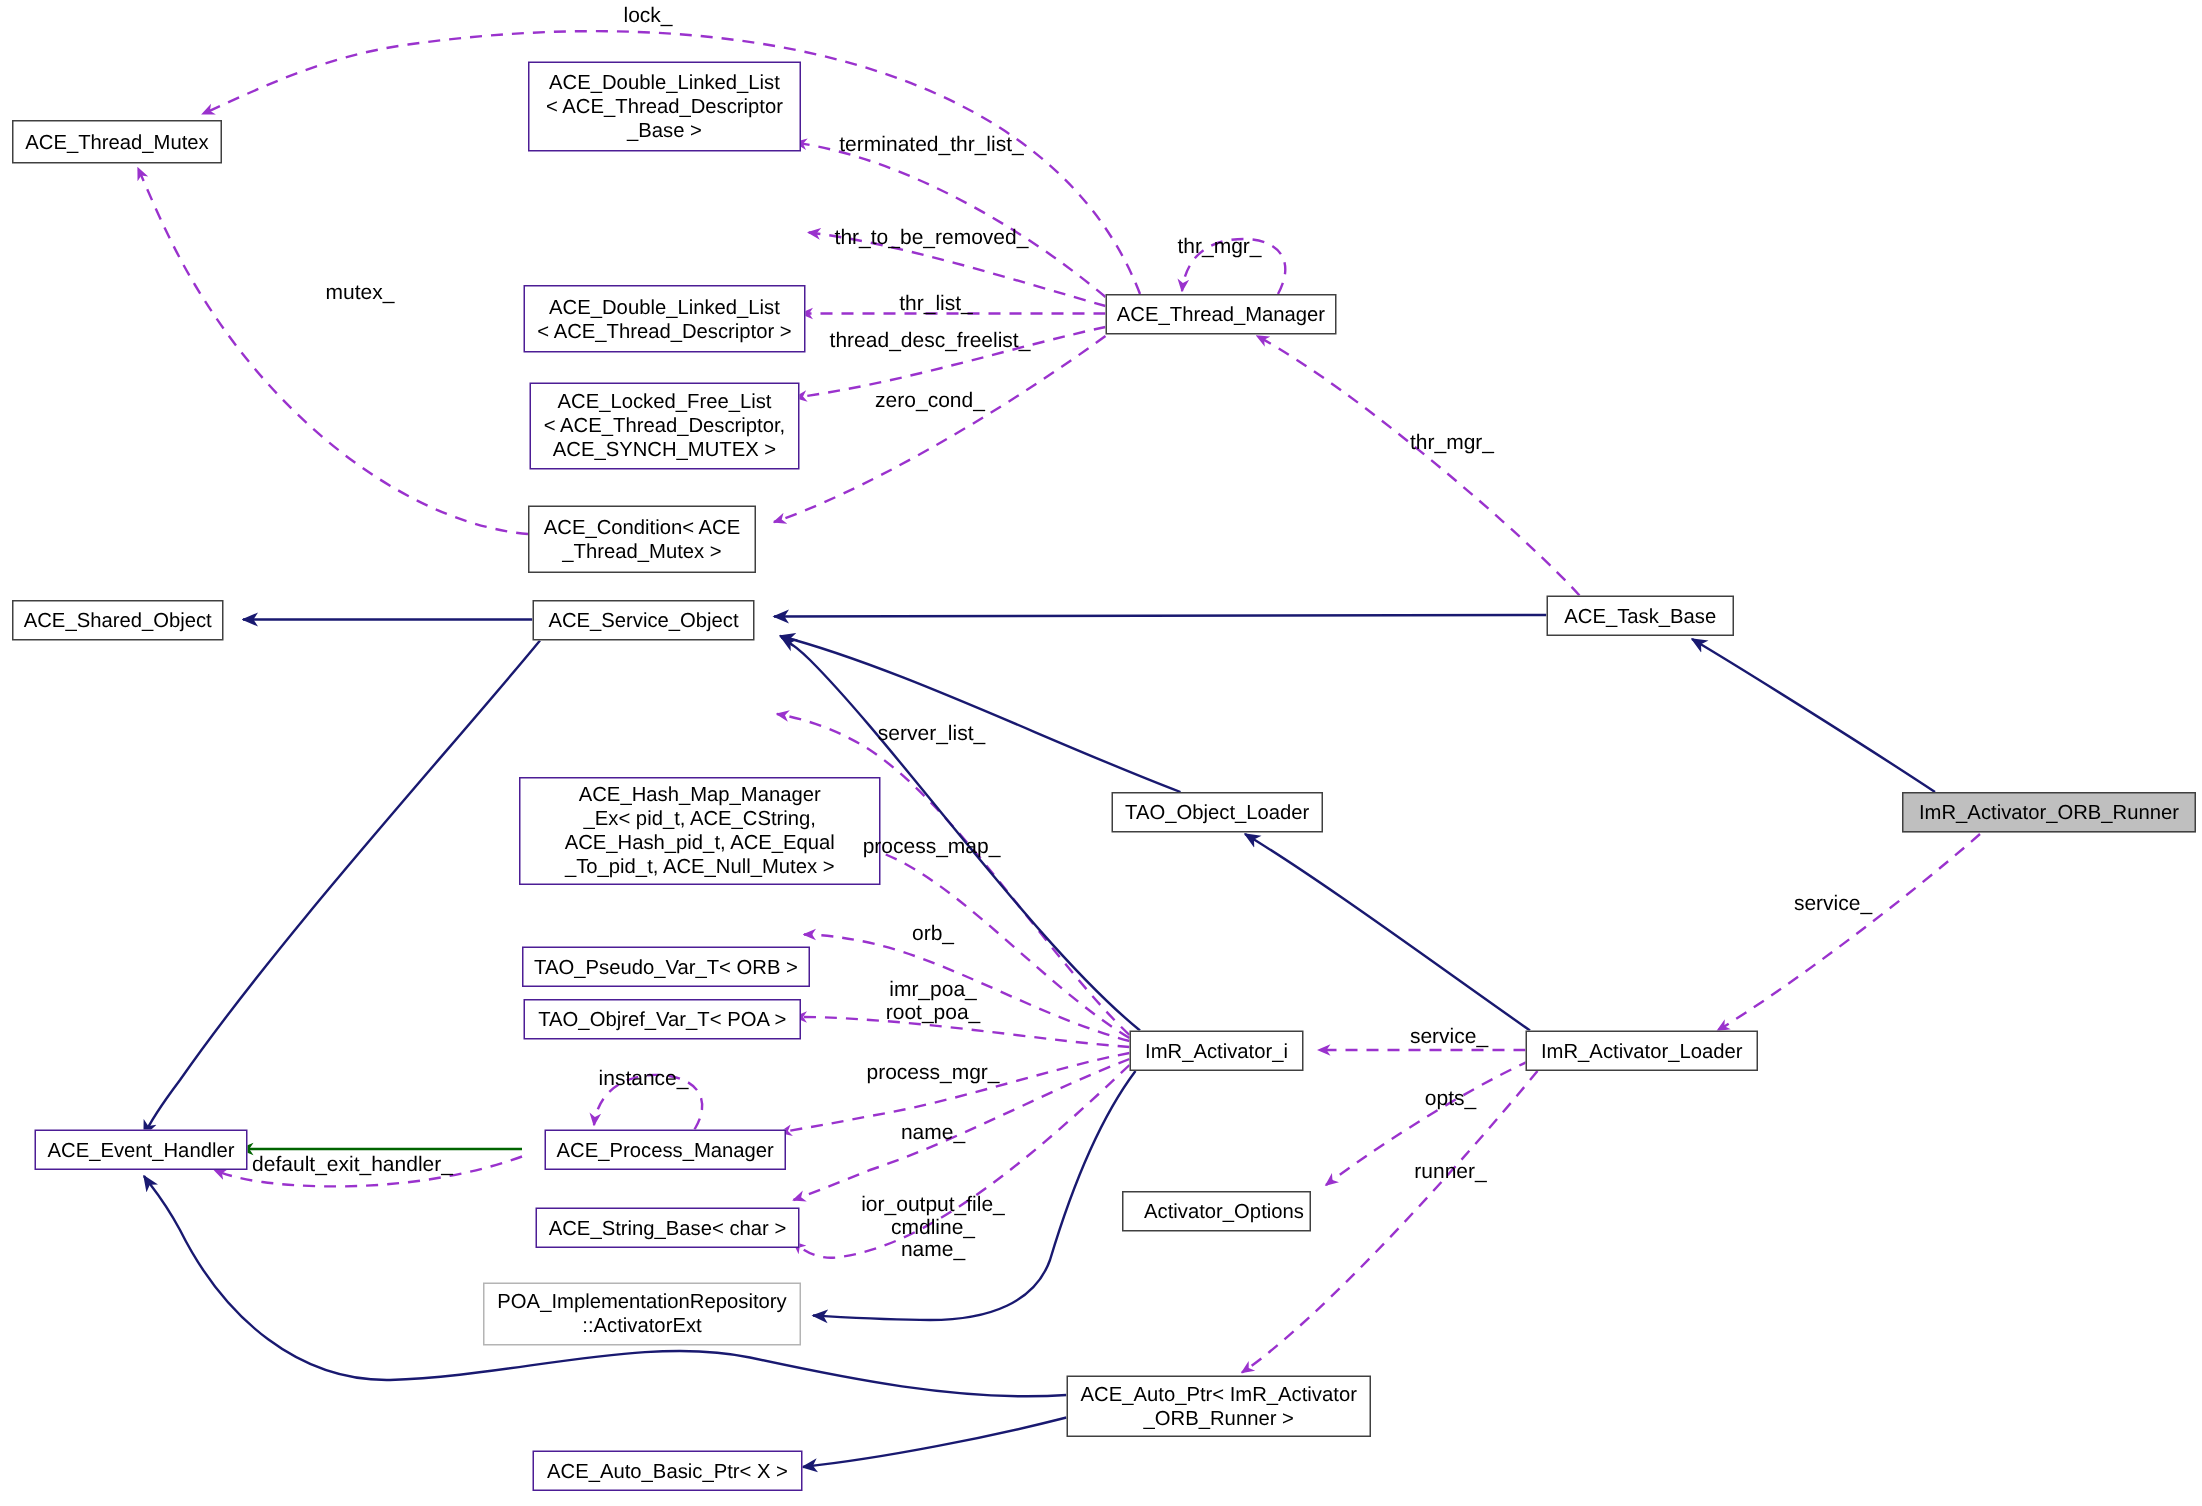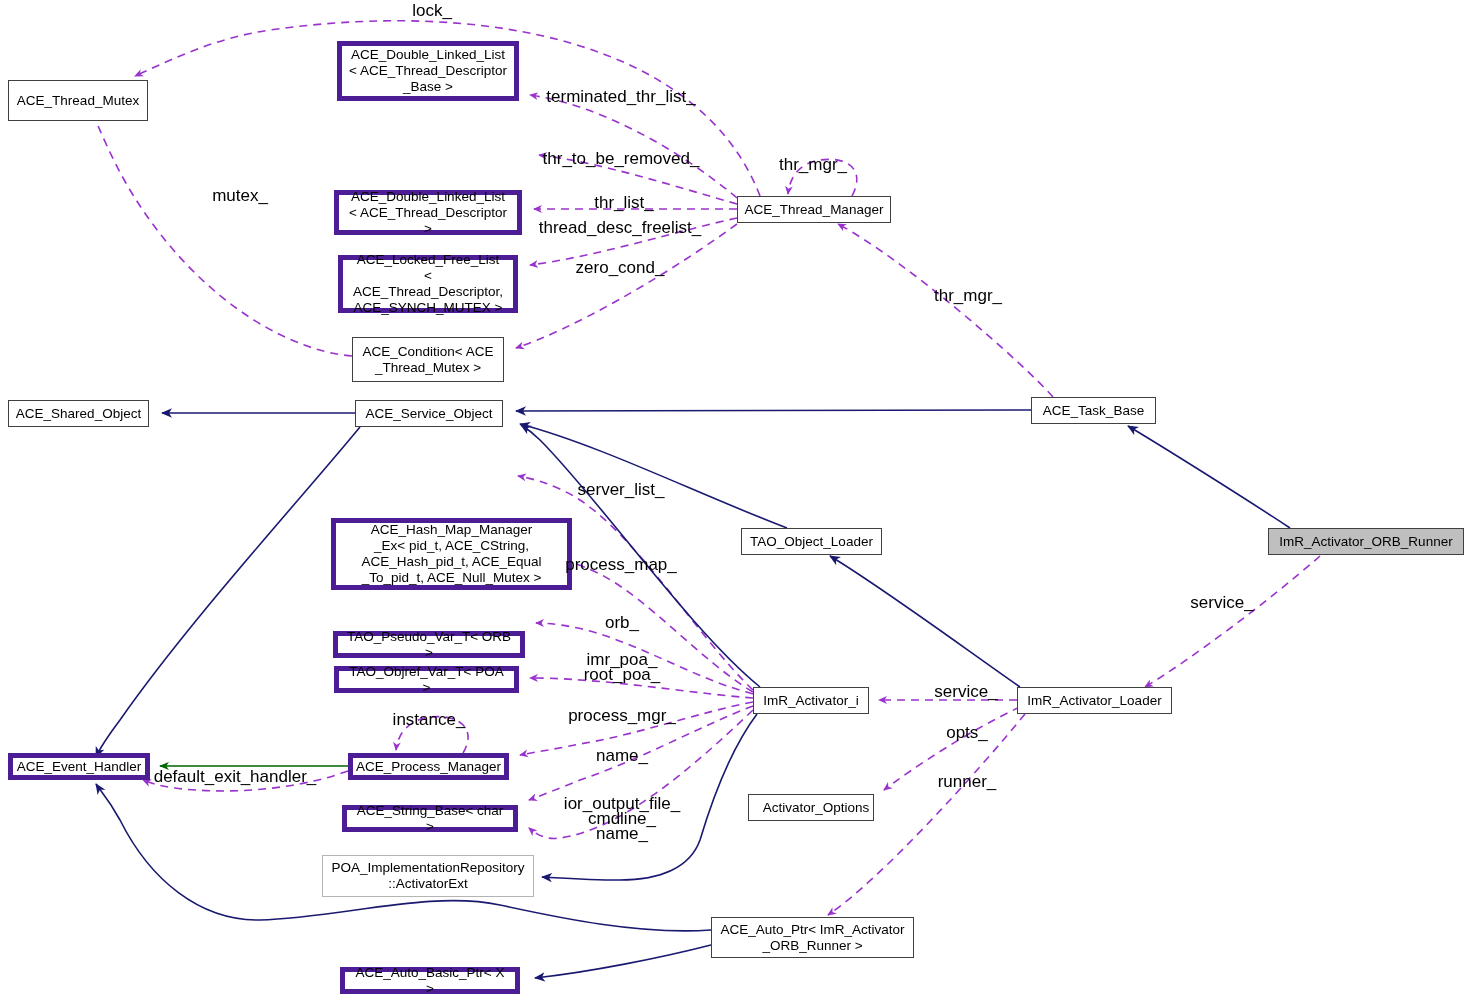--- a/index.html
+++ b/index.html
@@ -32,27 +32,27 @@
     text-align: center;
     font-size: 13.5px;
     line-height: 16px;
     color: #000000;
     background: #ffffff;
     white-space: pre-line;
     padding: 2px 5px;
     z-index: 5;
   }
   .node.dark   { border: 1px solid #404040; }
-  .node.red    { border: 5px solid #4c1d95; }
+  .node.red    { border: 1px solid #4c1d95; margin-left: 15px; }
   .node.gray   { border: 1px solid #b4b4b4; }
   .node.hilite { border: 1px solid #404040; background: #bfbfbf; }
 
   .edge-label {
     position: absolute;
-    font-size: 17px;
+    font-size: 14px;
     line-height: 15px;
     color: #000000;
     white-space: pre-line;
     text-align: center;
     background: transparent;
     z-index: 6;
     transform: translate(-50%, -50%);
   }
 </style>
 </head>
@@ -142,21 +142,21 @@
 
       <path d="M 711,945 C 660,958 590,972 535,978"></path>
     </g>
 
     <g fill="none" stroke="#006400" stroke-width="1.6" marker-end="url(#arrPublic)">
 
       <path d="M 348,766 L 160,766"></path>
     </g>
   </svg>
 
-  <div class="node dark" style="left:8px;top:80px;width:140px;height:41px;">ACE_Thread_Mutex</div>
+  <div class="node dark" style="left:8px;top:80px;width:140px;height:29px;">ACE_Thread_Mutex</div>
   <div class="node red" style="left:337px;top:41px;width:182px;height:60px;">ACE_Double_Linked_List
 &lt; ACE_Thread_Descriptor
 _Base &gt;</div>
   <div class="node red" style="left:334px;top:190px;width:188px;height:45px;">ACE_Double_Linked_List
 &lt; ACE_Thread_Descriptor &gt;</div>
   <div class="node red" style="left:338px;top:255px;width:180px;height:58px;">ACE_Locked_Free_List
 &lt; ACE_Thread_Descriptor,
 ACE_SYNCH_MUTEX &gt;</div>
   <div class="node dark" style="left:352px;top:337px;width:152px;height:45px;">ACE_Condition&lt; ACE
 _Thread_Mutex &gt;</div>

